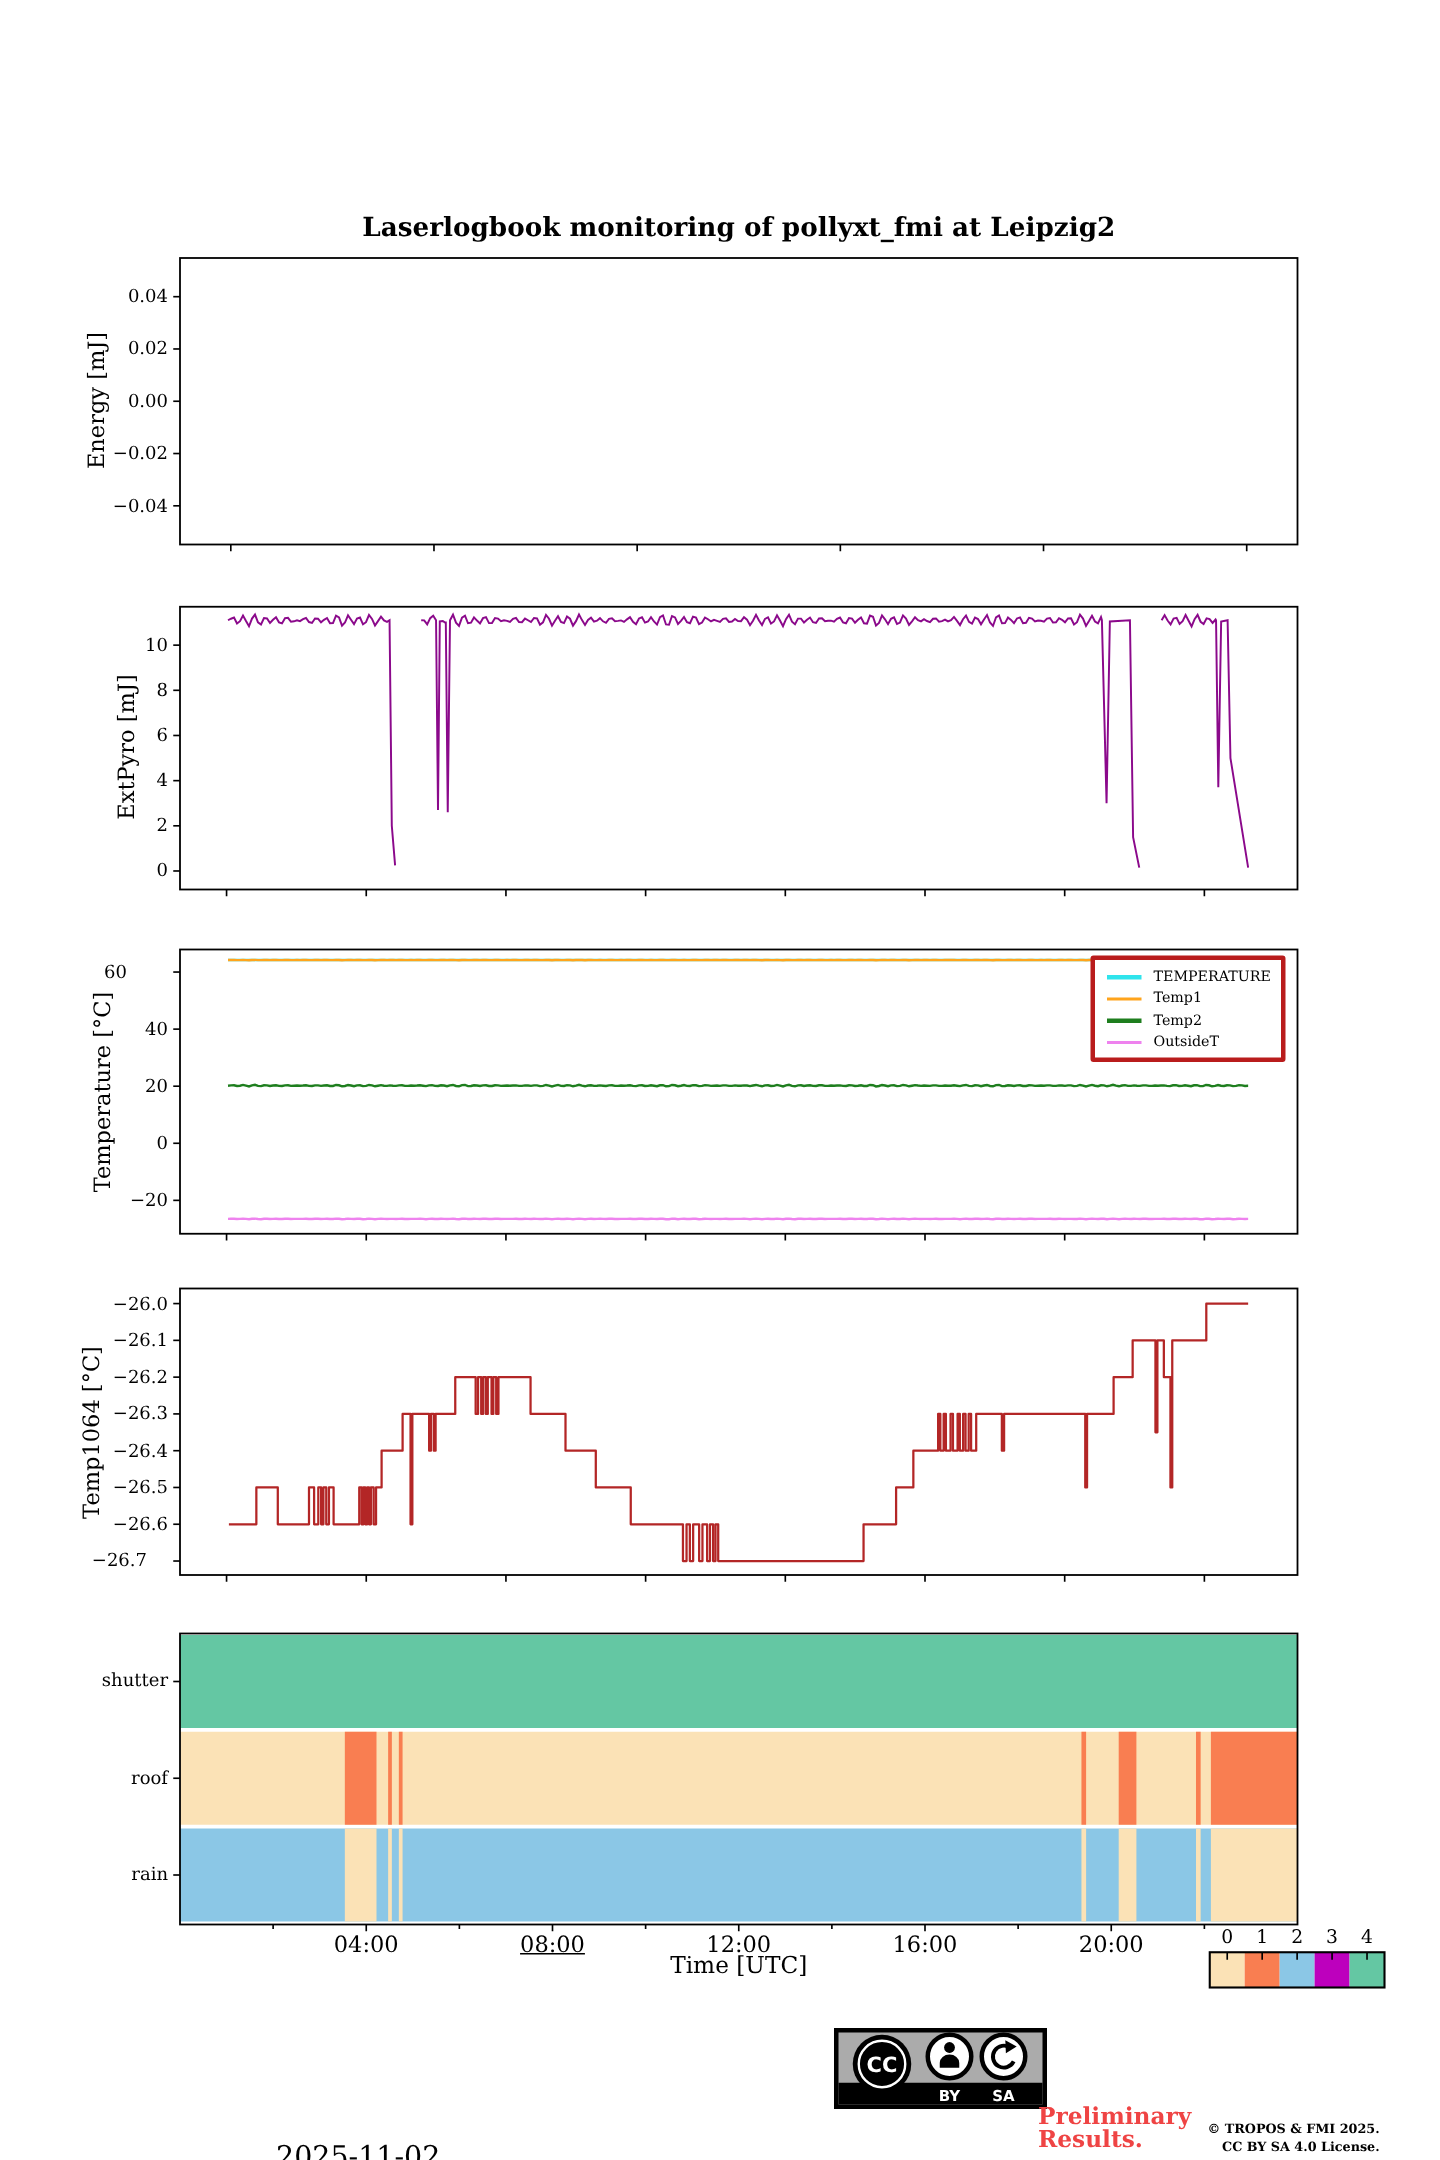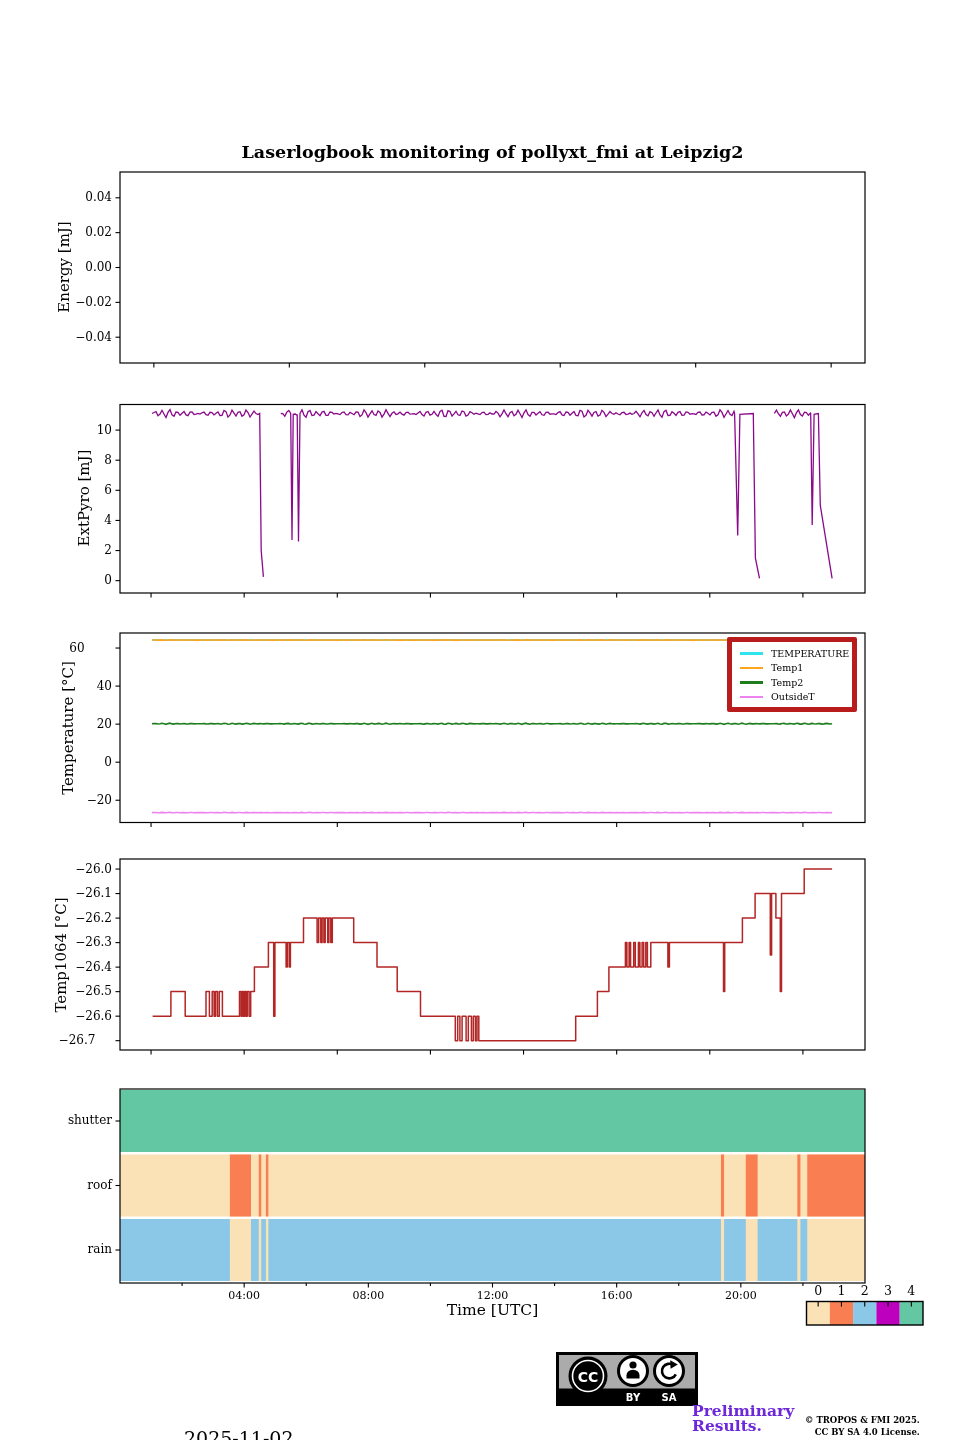--- a/index.html
+++ b/index.html
@@ -4,31 +4,31 @@
 <style>
   html,body{margin:0;padding:0;background:#ffffff;}
   .figure{position:relative;width:960px;height:1440px;background:#fff;overflow:hidden;
           font-family:"DejaVu Serif",serif;color:#000;}
   .title{position:absolute;left:0;top:142px;width:985px;text-align:center;
          font-size:17.5px;font-weight:bold;}
   .ylabel{position:absolute;white-space:nowrap;font-size:15px;
           transform:translate(-50%,-50%) rotate(-90deg);}
   .xlabel{position:absolute;left:120px;top:1301px;width:745px;text-align:center;font-size:15.5px;}
   .ytick-label{position:absolute;width:70px;text-align:right;font-size:12px;line-height:14px;}
-  .xtick-label{position:absolute;transform:translateX(-50%);font-size:11px;line-height:14px;}
+  .xtick-label{position:absolute;transform:translateX(-50%);font-size:15px;line-height:14px;}
   .cb-label{position:absolute;transform:translateX(-50%);font-size:12.5px;line-height:14px;}
   svg{position:absolute;left:0;top:0;}
   .legend{position:absolute;left:727px;top:637px;width:130px;background:#fff;
-          border:5px solid #b91c1c;border-radius:2px;padding:4px 4px 3px 8px;box-sizing:border-box;}
+          border:3px solid #b91c1c;border-radius:2px;padding:4px 4px 3px 8px;box-sizing:border-box;}
   .legend-row{display:flex;align-items:center;height:14.5px;}
   .legend-swatch{display:inline-block;width:23px;height:2.5px;flex:0 0 auto;}
   .legend-text{font-size:9.5px;margin-left:8px;white-space:nowrap;}
   .footer-date{position:absolute;left:184px;top:1382px;font-size:19px;line-height:17.5px;margin-top:48px;}
   .preliminary{position:absolute;left:692px;top:1403px;font-size:15.5px;line-height:15px;
-               font-weight:bold;color:#6d28d9;}
+               font-weight:bold;color:#ef4444;}
   .copyright{position:absolute;left:805px;top:1414px;font-size:8.5px;line-height:12px;font-weight:bold;text-align:right;}
   .badge-svg text{font-family:"DejaVu Sans",sans-serif;}
 </style>
 </head>
 <body>
 
 <div class="figure">
 
   <div class="title">Laserlogbook monitoring of pollyxt_fmi at Leipzig2</div>
 
@@ -168,26 +168,26 @@
       <div class="ytick-label" style="left: 42px; top: 716.635px;">20</div>
       <div class="ytick-label" style="left: 42px; top: 754.687px;">0</div>
       <div class="ytick-label" style="left: 42px; top: 792.739px;">−20</div>
       <div class="ytick-label" style="left: 42px; top: 861.553px;">−26.0</div>
       <div class="ytick-label" style="left: 42px; top: 886.071px;">−26.1</div>
       <div class="ytick-label" style="left: 42px; top: 910.59px;">−26.2</div>
       <div class="ytick-label" style="left: 42px; top: 935.108px;">−26.3</div>
       <div class="ytick-label" style="left: 42px; top: 959.627px;">−26.4</div>
       <div class="ytick-label" style="left: 42px; top: 984.146px;">−26.5</div>
       <div class="ytick-label" style="left: 42px; top: 1008.66px;">−26.6</div>
-      <div class="ytick-label" style="left: 42px; top: 1033.18px; text-align: center;">−26.7</div>
+      <div class="ytick-label" style="left: 28px; top: 1033.18px;">−26.7</div>
       <div class="ytick-label" style="left: 42px; top: 1113px;">shutter</div>
       <div class="ytick-label" style="left: 42px; top: 1177.5px;">roof</div>
       <div class="ytick-label" style="left: 42px; top: 1242px;">rain</div>
       <div class="xtick-label" style="left: 244.167px; top: 1288.5px;">04:00</div>
-      <div class="xtick-label" style="left: 368.333px; top: 1288.5px;">08:00</div>
+      <div class="xtick-label" style="left: 368.333px; top: 1288.5px; text-decoration: underline;">08:00</div>
       <div class="xtick-label" style="left: 492.5px; top: 1288.5px;">12:00</div>
       <div class="xtick-label" style="left: 616.667px; top: 1288.5px;">16:00</div>
       <div class="xtick-label" style="left: 740.833px; top: 1288.5px;">20:00</div>
       <div class="cb-label" style="left: 818.15px; top: 1284px;">0</div>
       <div class="cb-label" style="left: 841.45px; top: 1284px;">1</div>
       <div class="cb-label" style="left: 864.75px; top: 1284px;">2</div>
       <div class="cb-label" style="left: 888.05px; top: 1284px;">3</div>
       <div class="cb-label" style="left: 911.35px; top: 1284px;">4</div>
     </div>
 

